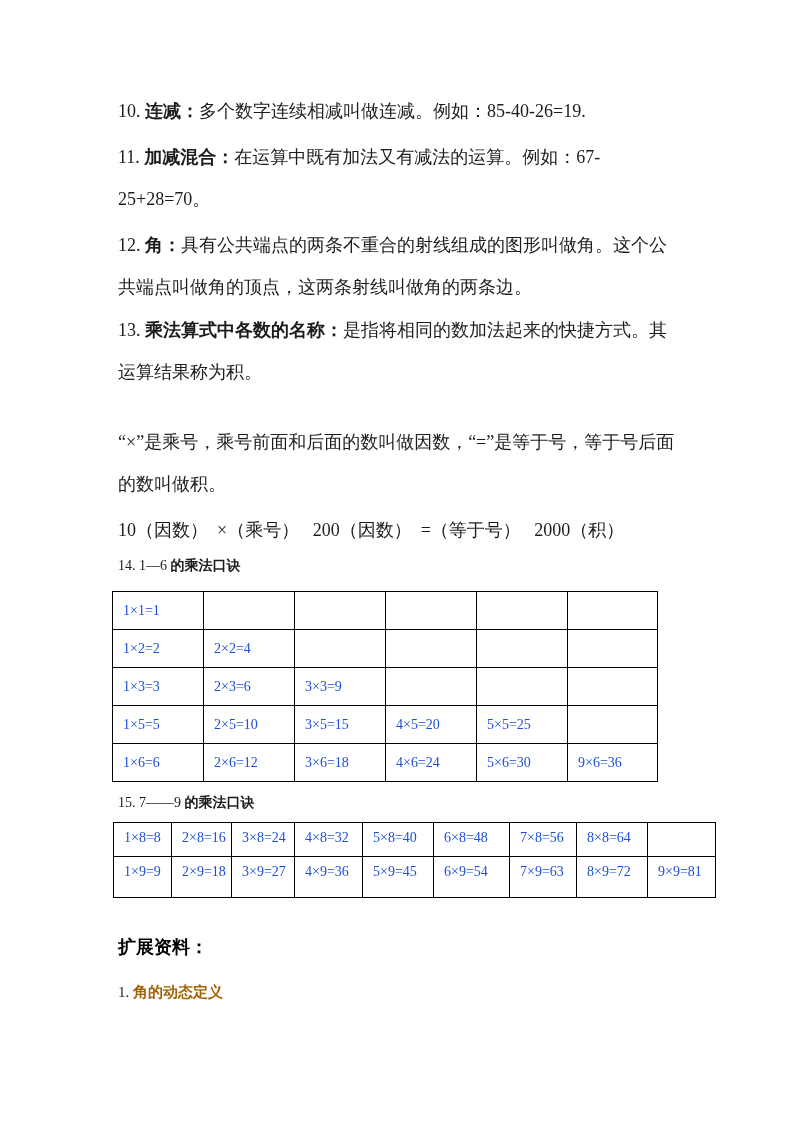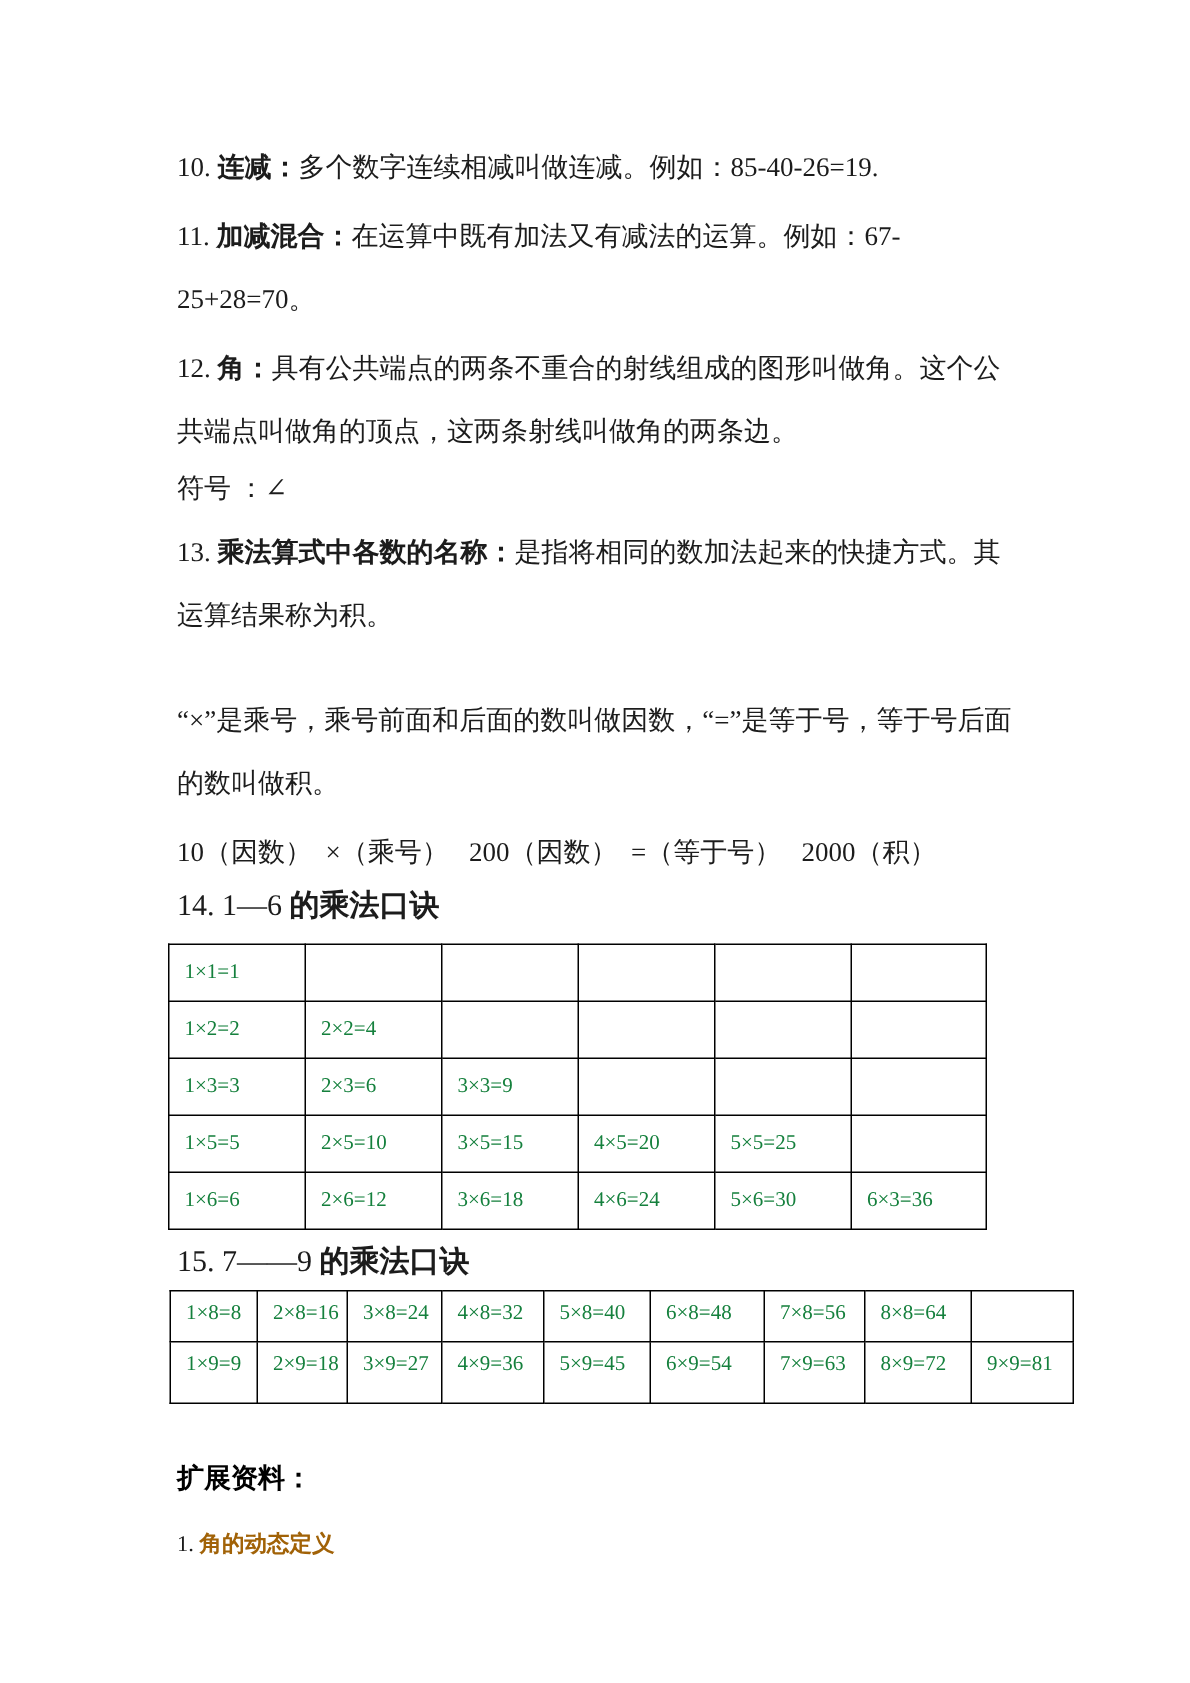--- a/index.html
+++ b/index.html
@@ -18,32 +18,32 @@
     font-size: 18px;
     line-height: 42px;
     white-space: pre-wrap;
   }
   p.line b { font-weight: 700; }
   p.symbol-line { margin-top: -8px; }
   p.item-13 { margin-top: -3px; }
   p.mult-note { margin-top: 28px; }
   p.factors-line { margin-top: 3px; }
   .tbl-heading {
-    font-size: 20px;
+    font-size: 14px;
     line-height: 20px;
     margin: 5px 0 0 0;
     white-space: pre-wrap;
   }
   .tbl-heading b { font-weight: 700; }
   .h15 { margin-top: 11px; }
   table {
     border-collapse: collapse;
     table-layout: fixed;
     font-size: 14px;
-    color: #15803d;
+    color: #1d4ed8;
   }
   td {
     border: 1px solid #000;
     padding: 0 4px 0 10px;
     overflow: hidden;
   }
   .table1 {
     width: 545px;
     margin: 15px 0 0 -6px;
   }
@@ -77,21 +77,20 @@
 
 <div class="page">
   <div class="content">
 
     <p class="line"><span>10. </span><b>连减：</b><span>多个数字连续相减叫做连减。例如：85-40-26=19.</span></p>
 
     <p class="line"><span>11. </span><b>加减混合：</b><span>在运算中既有加法又有减法的运算。例如：67-25+28=70。</span></p>
 
     <p class="line"><span>12. </span><b>角：</b><span>具有公共端点的两条不重合的射线组成的图形叫做角。这个公共端点叫做角的顶点，这两条射线叫做角的两条边。</span></p>
 
-    <p class="line symbol-line">符号 ：∠</p>
 
     <p class="line item-13"><span>13. </span><b>乘法算式中各数的名称：</b><span>是指将相同的数加法起来的快捷方式。其运算结果称为积。</span></p>
 
     <p class="line mult-note">“×”是乘号，乘号前面和后面的数叫做因数，“=”是等于号，等于号后面的数叫做积。</p>
 
     <p class="line factors-line">10（因数）  ×（乘号）   200（因数）  =（等于号）   2000（积）</p>
 
     <div class="tbl-heading"><span>14. </span><span>1—6 </span><b>的乘法口诀</b></div>
 
     <table class="table1">
@@ -135,21 +134,21 @@
             <td>4×5=20</td>
             <td>5×5=25</td>
             <td></td>
           </tr>
           <tr>
             <td>1×6=6</td>
             <td>2×6=12</td>
             <td>3×6=18</td>
             <td>4×6=24</td>
             <td>5×6=30</td>
-            <td>6×3=36</td>
+            <td>9×6=36</td>
           </tr>
         </tbody>
       </table>
 
     <div class="tbl-heading h15"><span>15. </span><span>7——9 </span><b>的乘法口诀</b></div>
 
     <table class="table2">
       <colgroup>
         <col style="width:58px">
           <col style="width:60px">

